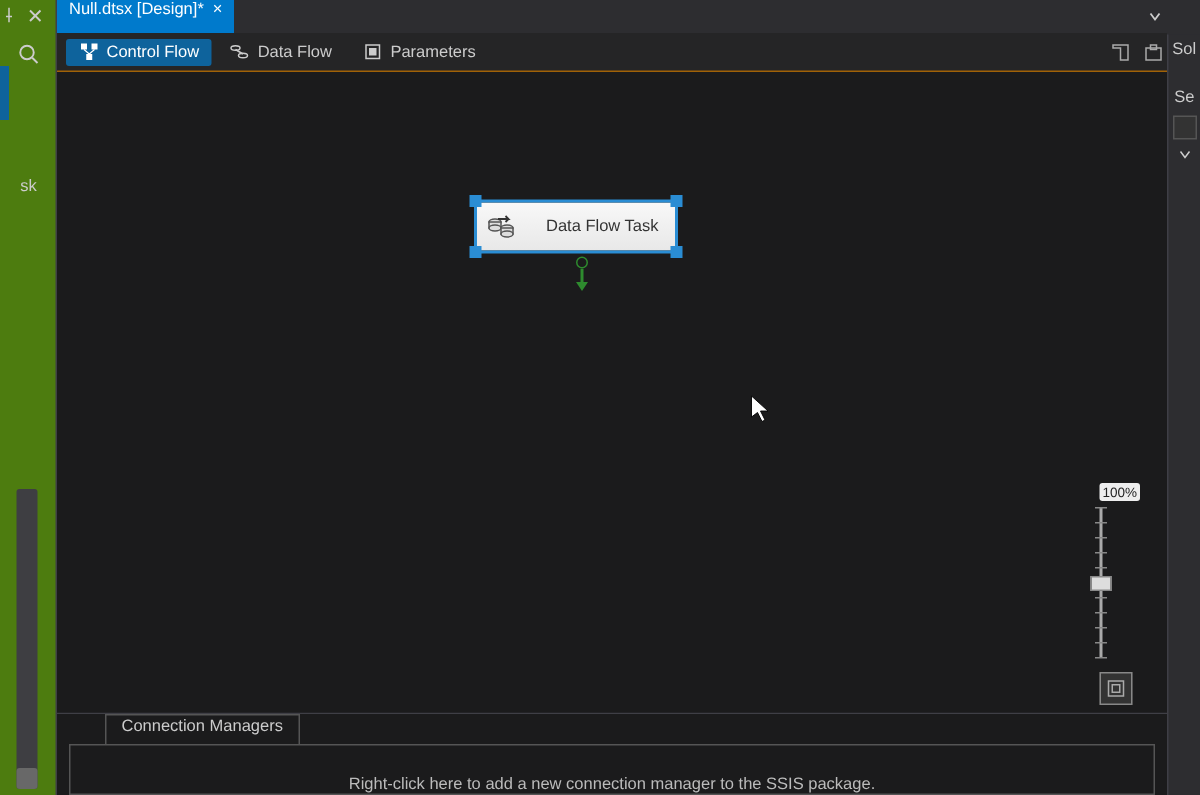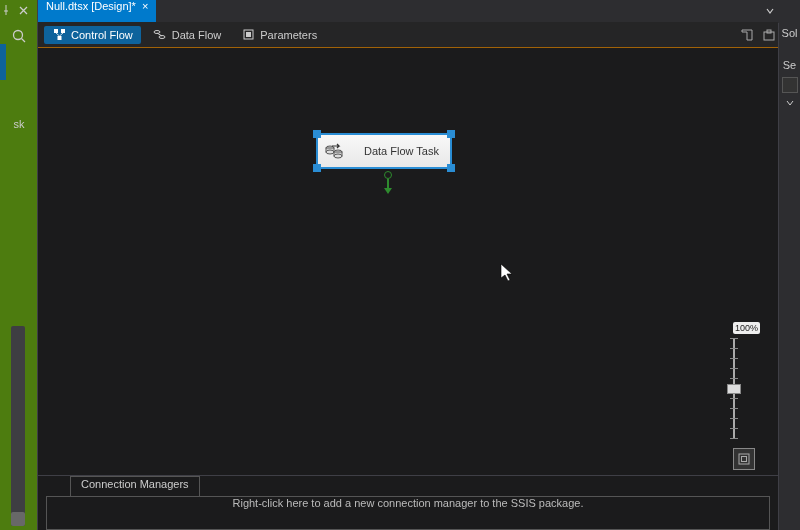--- a/index.html
+++ b/index.html
@@ -37,21 +37,21 @@
   .cursor { position:absolute; left:462px; top:215px; color:#fff; }
   .zoom { position:absolute; right:15px; top:274px; width:30px; display:flex; flex-direction:column; align-items:flex-start; }
   .zoom-label { background:#eee; color:#222; font-size:9px; padding:1px 2px; border-radius:2px; }
   .zoom-track { width:2px; height:100px; background:#aaa; margin:4px 0; position:relative; }
   .zoom-thumb { position:absolute; left:-6px; top:46px; width:14px; height:10px; background:#ddd; border:1px solid #888; }
   .tick { position:absolute; left:-3px; width:8px; height:1px; background:#888; }
   .zoom-fit { width:22px; height:22px; border:1px solid #888; background:#333; display:flex; align-items:center; justify-content:center; margin-top:6px; cursor:pointer; }
   .bottom { border-top:1px solid #3f3f46; background:#1b1b1c; }
   .cm-tabs { display:flex; height:20px; margin-left:8px; }
   .cm-tab { border:1px solid #555; border-bottom:none; padding:1px 10px; font-size:11px; color:#ccc; background:#1b1b1c; cursor:pointer;margin-left:24px; }
-  .cm-body { border:1px solid #555; margin:0 8px 0 8px; height:34px; display:flex; align-items:flex-start; justify-content:center; color:#bbb; font-size:11px; }
+  .cm-body { border:1px solid #555; margin:0 8px 0 8px; height:34px; display:flex; align-items:flex-end; justify-content:center; color:#bbb; font-size:11px; }
   .right-rail { width:22px; background:#2d2d30; border-left:1px solid #3f3f46; display:flex; flex-direction:column; align-items:center; padding-top:4px; gap:6px; color:#ccc; font-size:11px;margin-top:23px; }
   .right-rail .ricon2 { width:16px; height:16px; border:1px solid #555; background:#333; cursor:pointer; }
   svg { display:block; }
 </style>
 </head>
 <body>
 
 <div class="root">
 
   <div class="left-rail">

